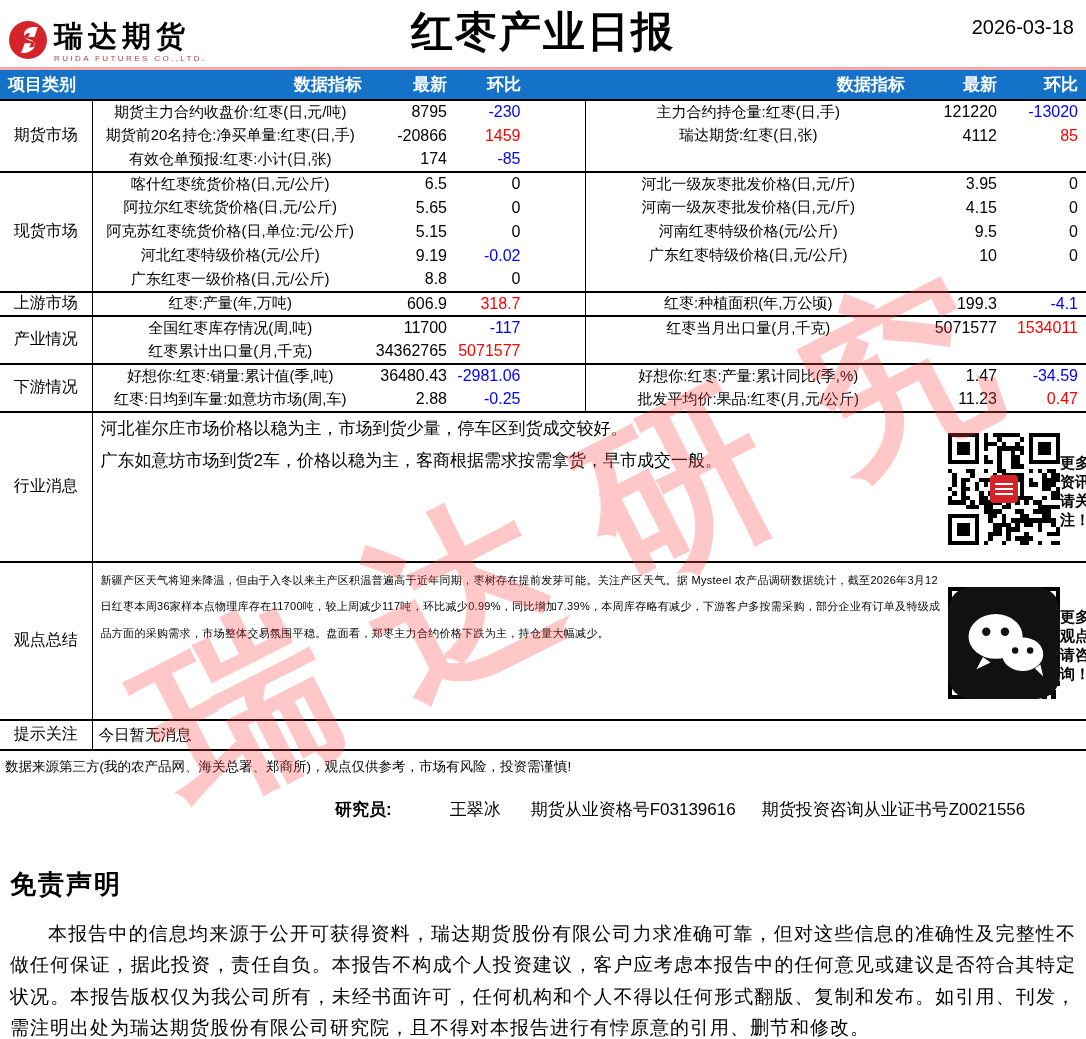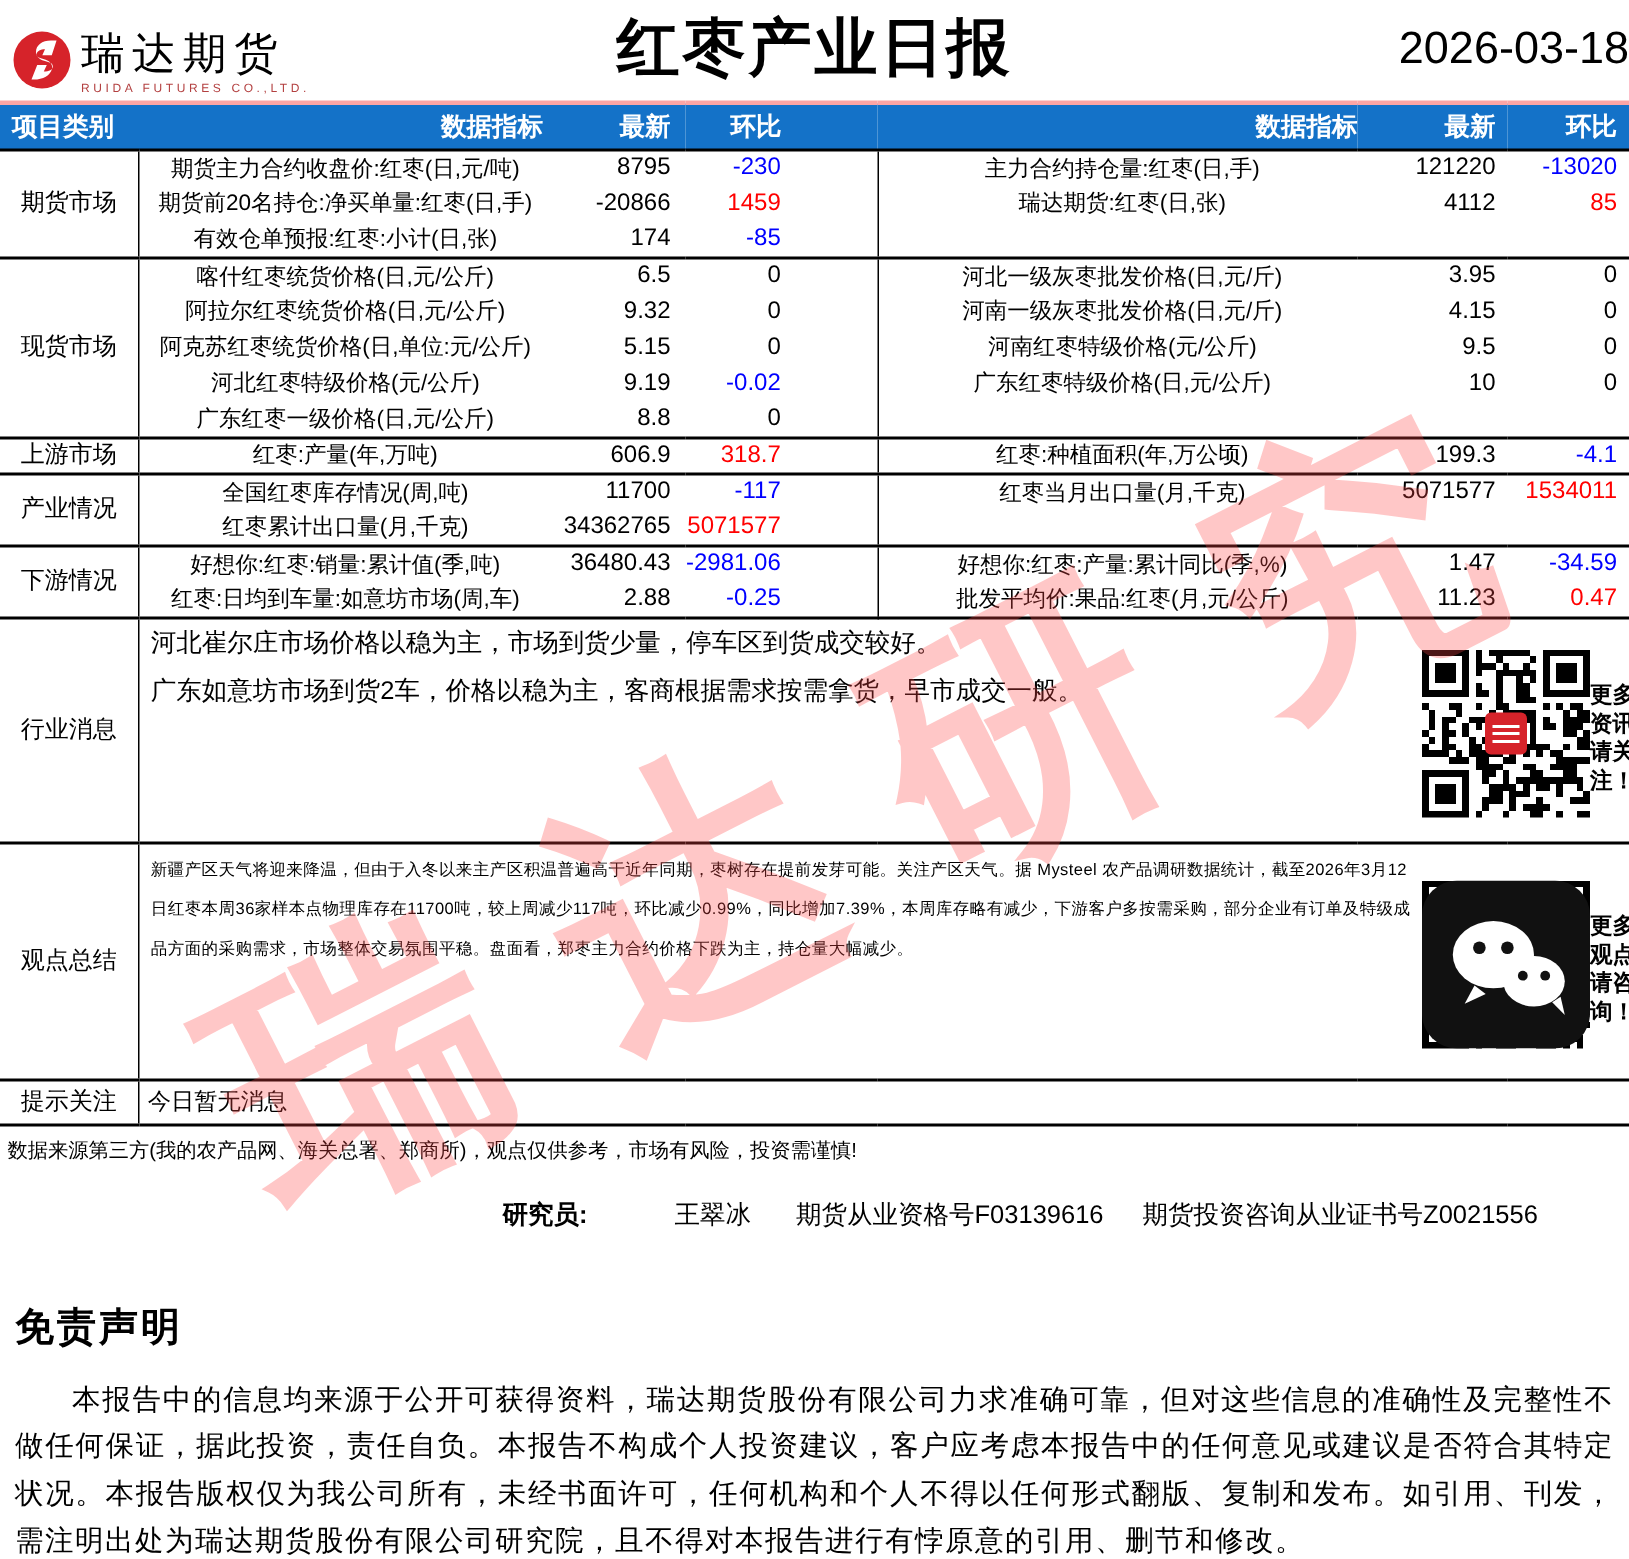--- a/index.html
+++ b/index.html
@@ -6,24 +6,24 @@
   html,body{background:#fff}
   body{width:1086px;height:1039px;overflow:hidden;position:relative;
        font-family:"Liberation Sans","DejaVu Sans",sans-serif;color:#000}
   .page{position:relative;width:1086px;height:1039px;background:#fff}
 
   
   .topbar{position:relative;height:67px}
   .logo{position:absolute;left:8px;top:20px;display:flex;align-items:flex-start}
   .logo svg{display:block}
   .logo-text{margin-left:6px}
-  .logo-name{font-size:29px;font-weight:normal;letter-spacing:5px;line-height:33px}
+  .logo-name{font-size:29px;font-weight:bold;letter-spacing:5px;line-height:33px}
   .logo-sub{font-size:8px;color:#b34040;letter-spacing:2.4px;margin-top:1px}
   .title{position:absolute;left:0;right:0;top:4px;text-align:center;font-size:42px;font-weight:bold;letter-spacing:2px}
-  .date{position:absolute;right:0;top:16px;font-size:30px}
+  .date{position:absolute;right:12px;top:16px;font-size:20px}
 
   
   table.report{border-collapse:collapse;table-layout:fixed;width:1086px;position:relative;z-index:1}
   thead th{background:#1472c8;color:#fff;font-size:17px;font-weight:bold;height:31px;
            border-top:3px solid #fca5a5;padding:0}
   th.c-cat{text-align:left;padding-left:8px}
   th.c-ind{text-align:right}
   th.c-num{text-align:right;padding-right:10px}
   th.c-chg{text-align:right;padding-right:64px}
   th.c-num2{text-align:right;padding-right:8px}
@@ -156,21 +156,21 @@
         <td class="cat" rowspan="5">现货市场</td>
         <td class="ind">喀什红枣统货价格(日,元/公斤)</td>
         <td class="num">6.5</td>
         <td class="num chg" data-dir="flat">0</td>
         <td class="ind mid">河北一级灰枣批发价格(日,元/斤)</td>
         <td class="num2">3.95</td>
         <td class="num2 chg2" data-dir="flat">0</td>
       </tr>
       <tr>
         <td class="ind">阿拉尔红枣统货价格(日,元/公斤)</td>
-        <td class="num">9.32</td>
+        <td class="num">5.65</td>
         <td class="num chg" data-dir="flat">0</td>
         <td class="ind mid">河南一级灰枣批发价格(日,元/斤)</td>
         <td class="num2">4.15</td>
         <td class="num2 chg2" data-dir="flat">0</td>
       </tr>
       <tr>
         <td class="ind">阿克苏红枣统货价格(日,单位:元/公斤)</td>
         <td class="num">5.15</td>
         <td class="num chg" data-dir="flat">0</td>
         <td class="ind mid">河南红枣特级价格(元/公斤)</td>

